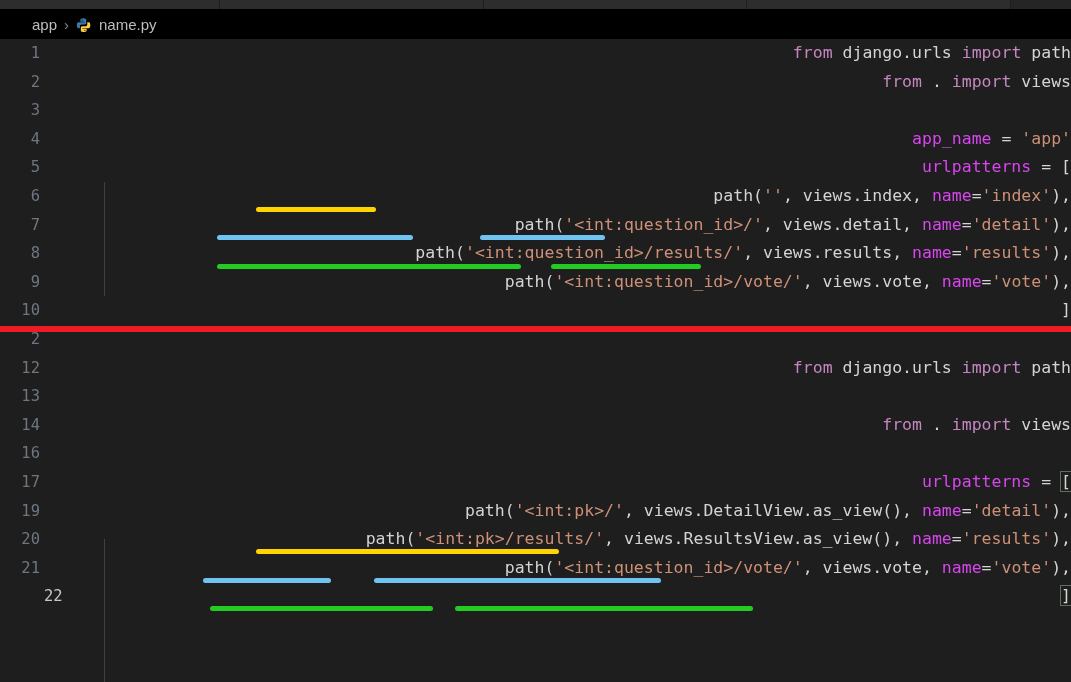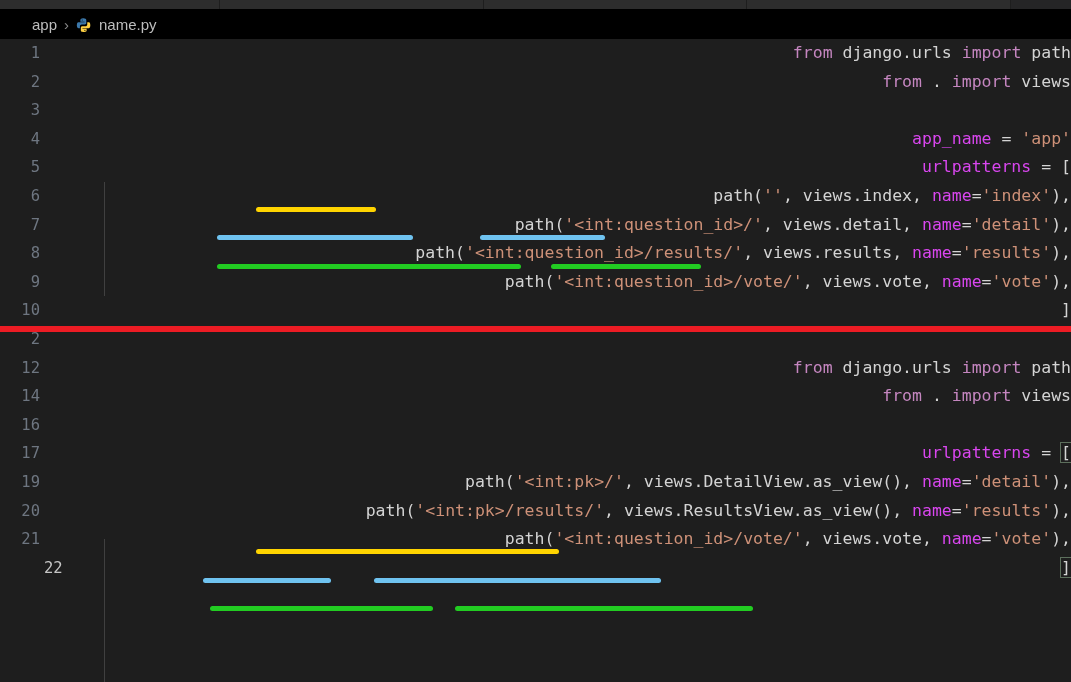--- a/index.html
+++ b/index.html
@@ -165,20 +165,21 @@
       <div class="code-line"><span class="ln">3</span><span class="code-text"></span></div>
       <div class="code-line"><span class="ln">4</span><span class="code-text"><span class="var">app_name</span><span class="pln"> = </span><span class="str">'app'</span></span></div>
       <div class="code-line"><span class="ln">5</span><span class="code-text"><span class="var">urlpatterns</span><span class="pln"> = [</span></span></div>
       <div class="code-line"><span class="ln">6</span><span class="code-text"><span class="pln">    path(</span><span class="str">''</span><span class="pln">, views.index, </span><span class="var">name</span><span class="pln">=</span><span class="str">'index'</span><span class="pln">),</span></span></div>
       <div class="code-line"><span class="ln">7</span><span class="code-text"><span class="pln">    path(</span><span class="str">'&lt;int:question_id&gt;/'</span><span class="pln">, views.detail, </span><span class="var">name</span><span class="pln">=</span><span class="str">'detail'</span><span class="pln">),</span></span></div>
       <div class="code-line"><span class="ln">8</span><span class="code-text"><span class="pln">    path(</span><span class="str">'&lt;int:question_id&gt;/results/'</span><span class="pln">, views.results, </span><span class="var">name</span><span class="pln">=</span><span class="str">'results'</span><span class="pln">),</span></span></div>
       <div class="code-line"><span class="ln">9</span><span class="code-text"><span class="pln">    path(</span><span class="str">'&lt;int:question_id&gt;/vote/'</span><span class="pln">, views.vote, </span><span class="var">name</span><span class="pln">=</span><span class="str">'vote'</span><span class="pln">),</span></span></div>
       <div class="code-line"><span class="ln">10</span><span class="code-text"><span class="pln">]</span></span></div>
       <div class="code-line"><span class="ln">2</span><span class="code-text"></span></div>
       <div class="code-line"><span class="ln">12</span><span class="code-text"><span class="kw">from</span><span class="pln"> django.urls </span><span class="kw">import</span><span class="pln"> path</span></span></div>
+      <div class="code-line"><span class="ln">13</span><span class="code-text"></span></div>
       <div class="code-line"><span class="ln">14</span><span class="code-text"><span class="kw">from</span><span class="pln"> . </span><span class="kw">import</span><span class="pln"> views</span></span></div>
       <div class="code-line"><span class="ln">16</span><span class="code-text"></span></div>
       <div class="code-line"><span class="ln">17</span><span class="code-text"><span class="var">urlpatterns</span><span class="pln"> = </span><span class="pln bracket">[</span></span></div>
       <div class="code-line"><span class="ln">19</span><span class="code-text"><span class="pln">    path(</span><span class="str">'&lt;int:pk&gt;/'</span><span class="pln">, views.DetailView.as_view(), </span><span class="var">name</span><span class="pln">=</span><span class="str">'detail'</span><span class="pln">),</span></span></div>
       <div class="code-line"><span class="ln">20</span><span class="code-text"><span class="pln">    path(</span><span class="str">'&lt;int:pk&gt;/results/'</span><span class="pln">, views.ResultsView.as_view(), </span><span class="var">name</span><span class="pln">=</span><span class="str">'results'</span><span class="pln">),</span></span></div>
       <div class="code-line"><span class="ln">21</span><span class="code-text"><span class="pln">    path(</span><span class="str">'&lt;int:question_id&gt;/vote/'</span><span class="pln">, views.vote, </span><span class="var">name</span><span class="pln">=</span><span class="str">'vote'</span><span class="pln">),</span></span></div>
       <div class="code-line"><span class="ln active">22</span><span class="code-text"><span class="pln bracket">]</span></span></div>
     </div>
   <div id="highlight-host">
       <div class="hl yellow" style="left: 256px; width: 120px; top: 168px;"></div>

